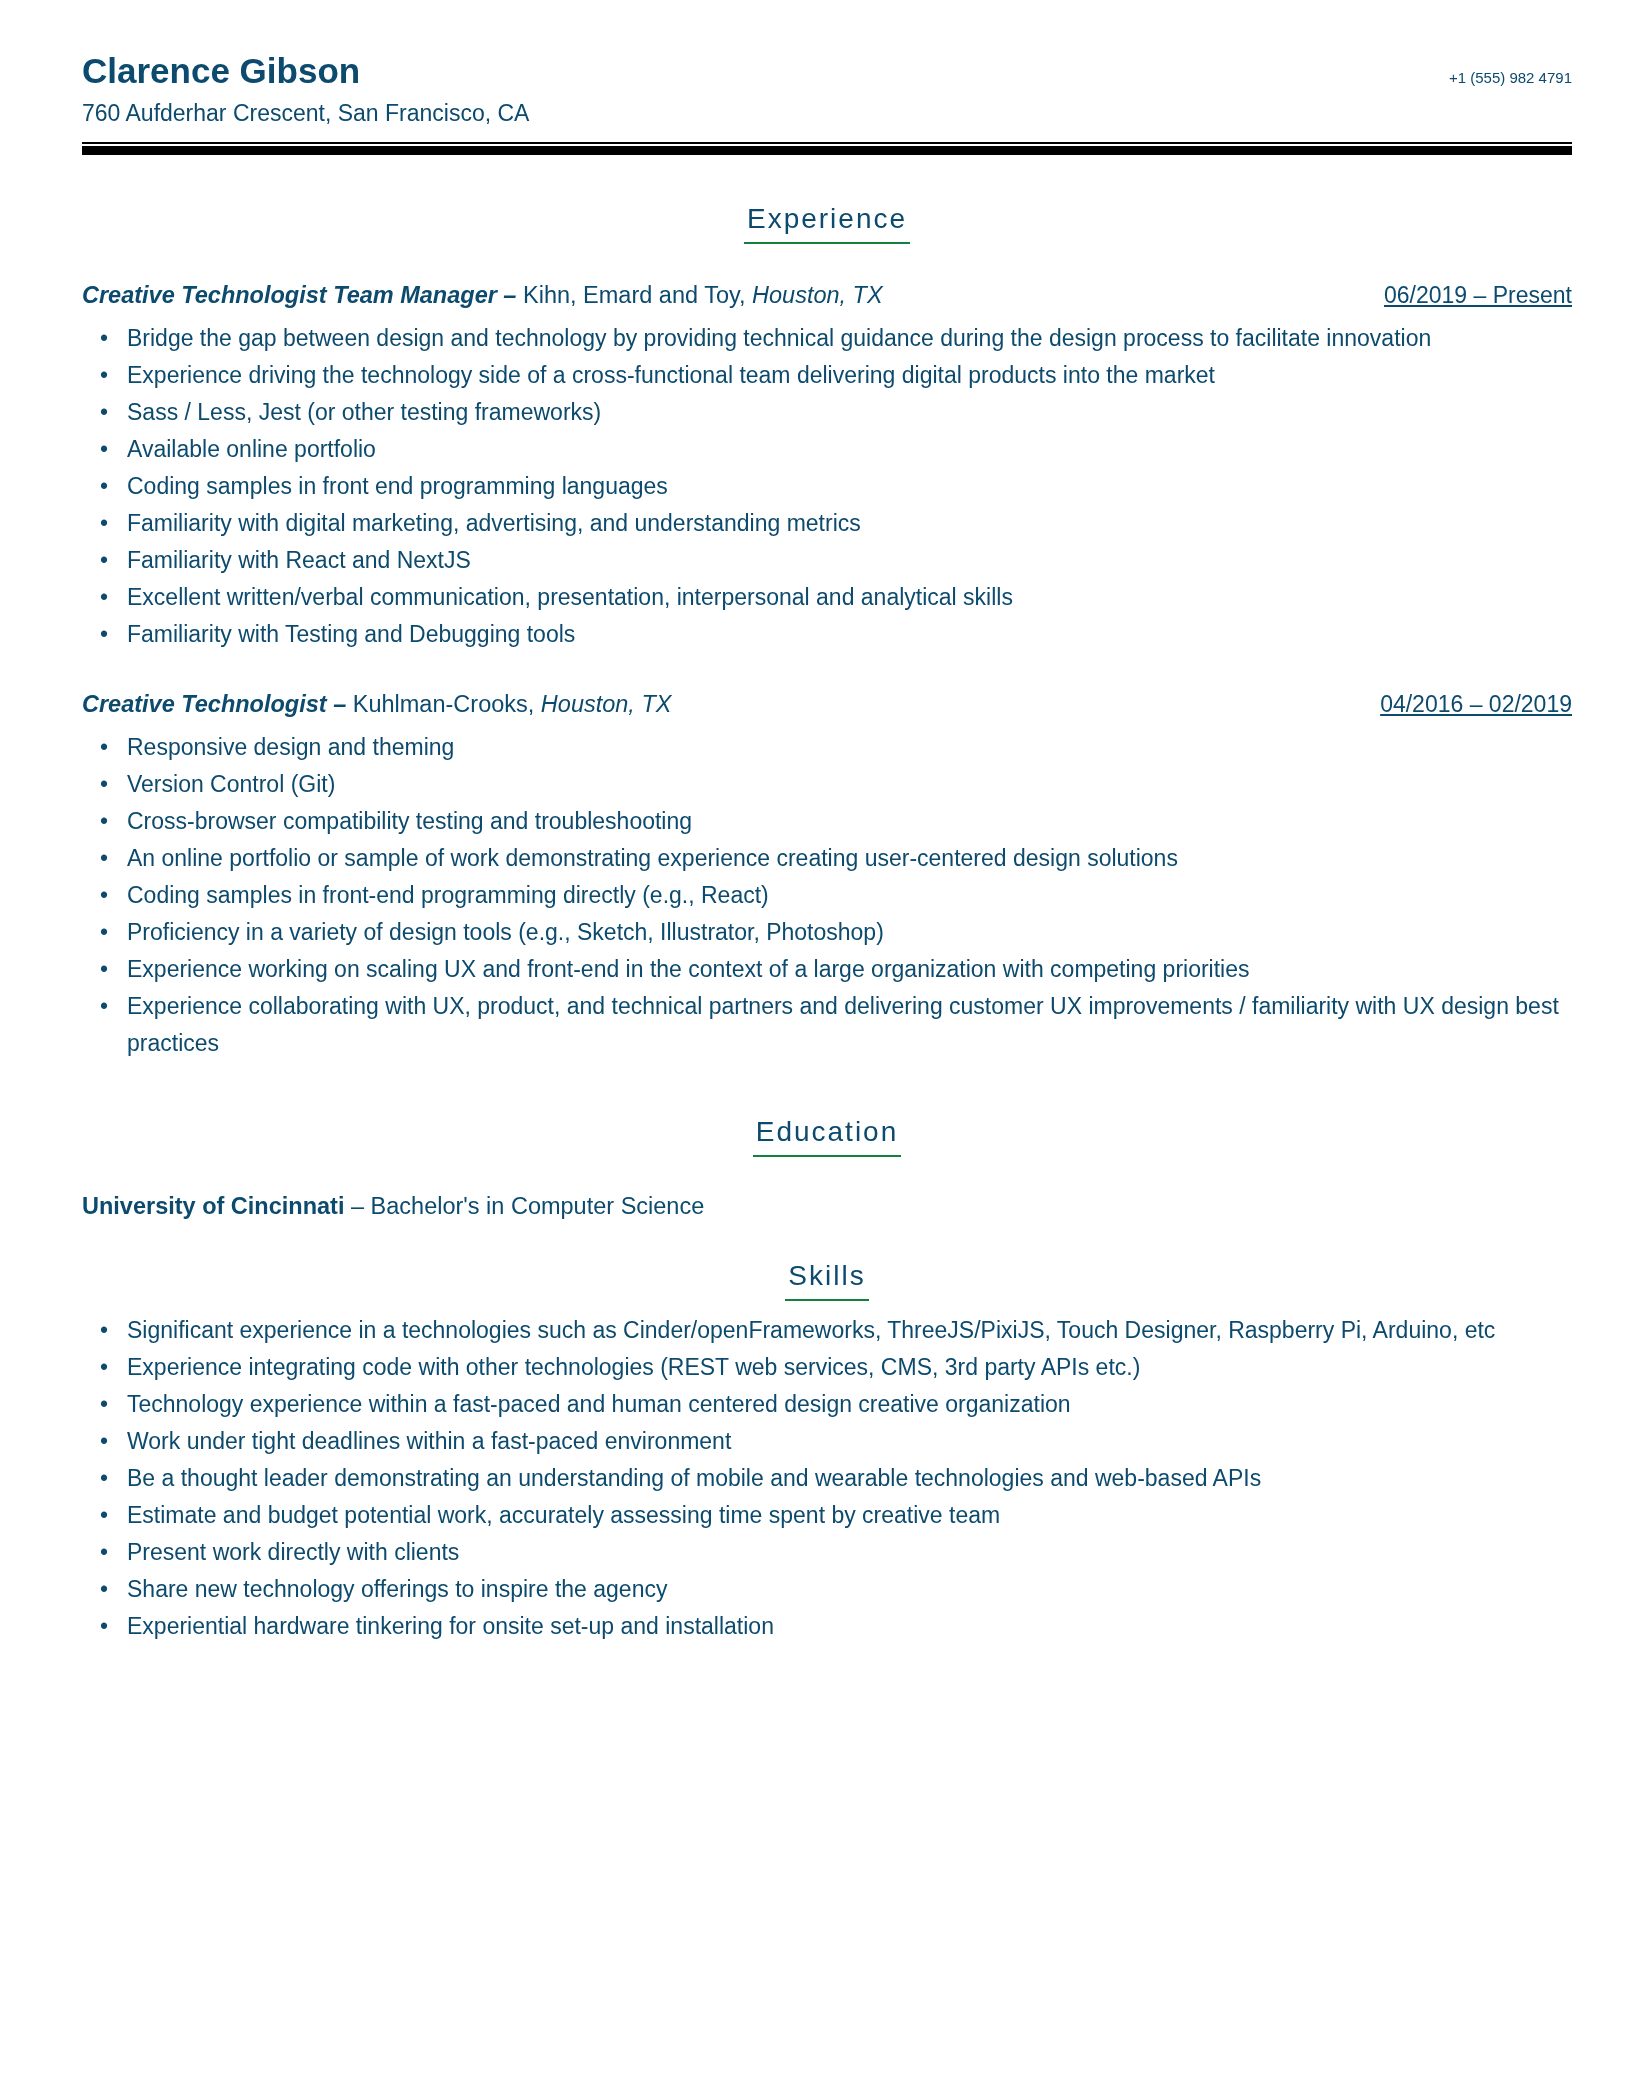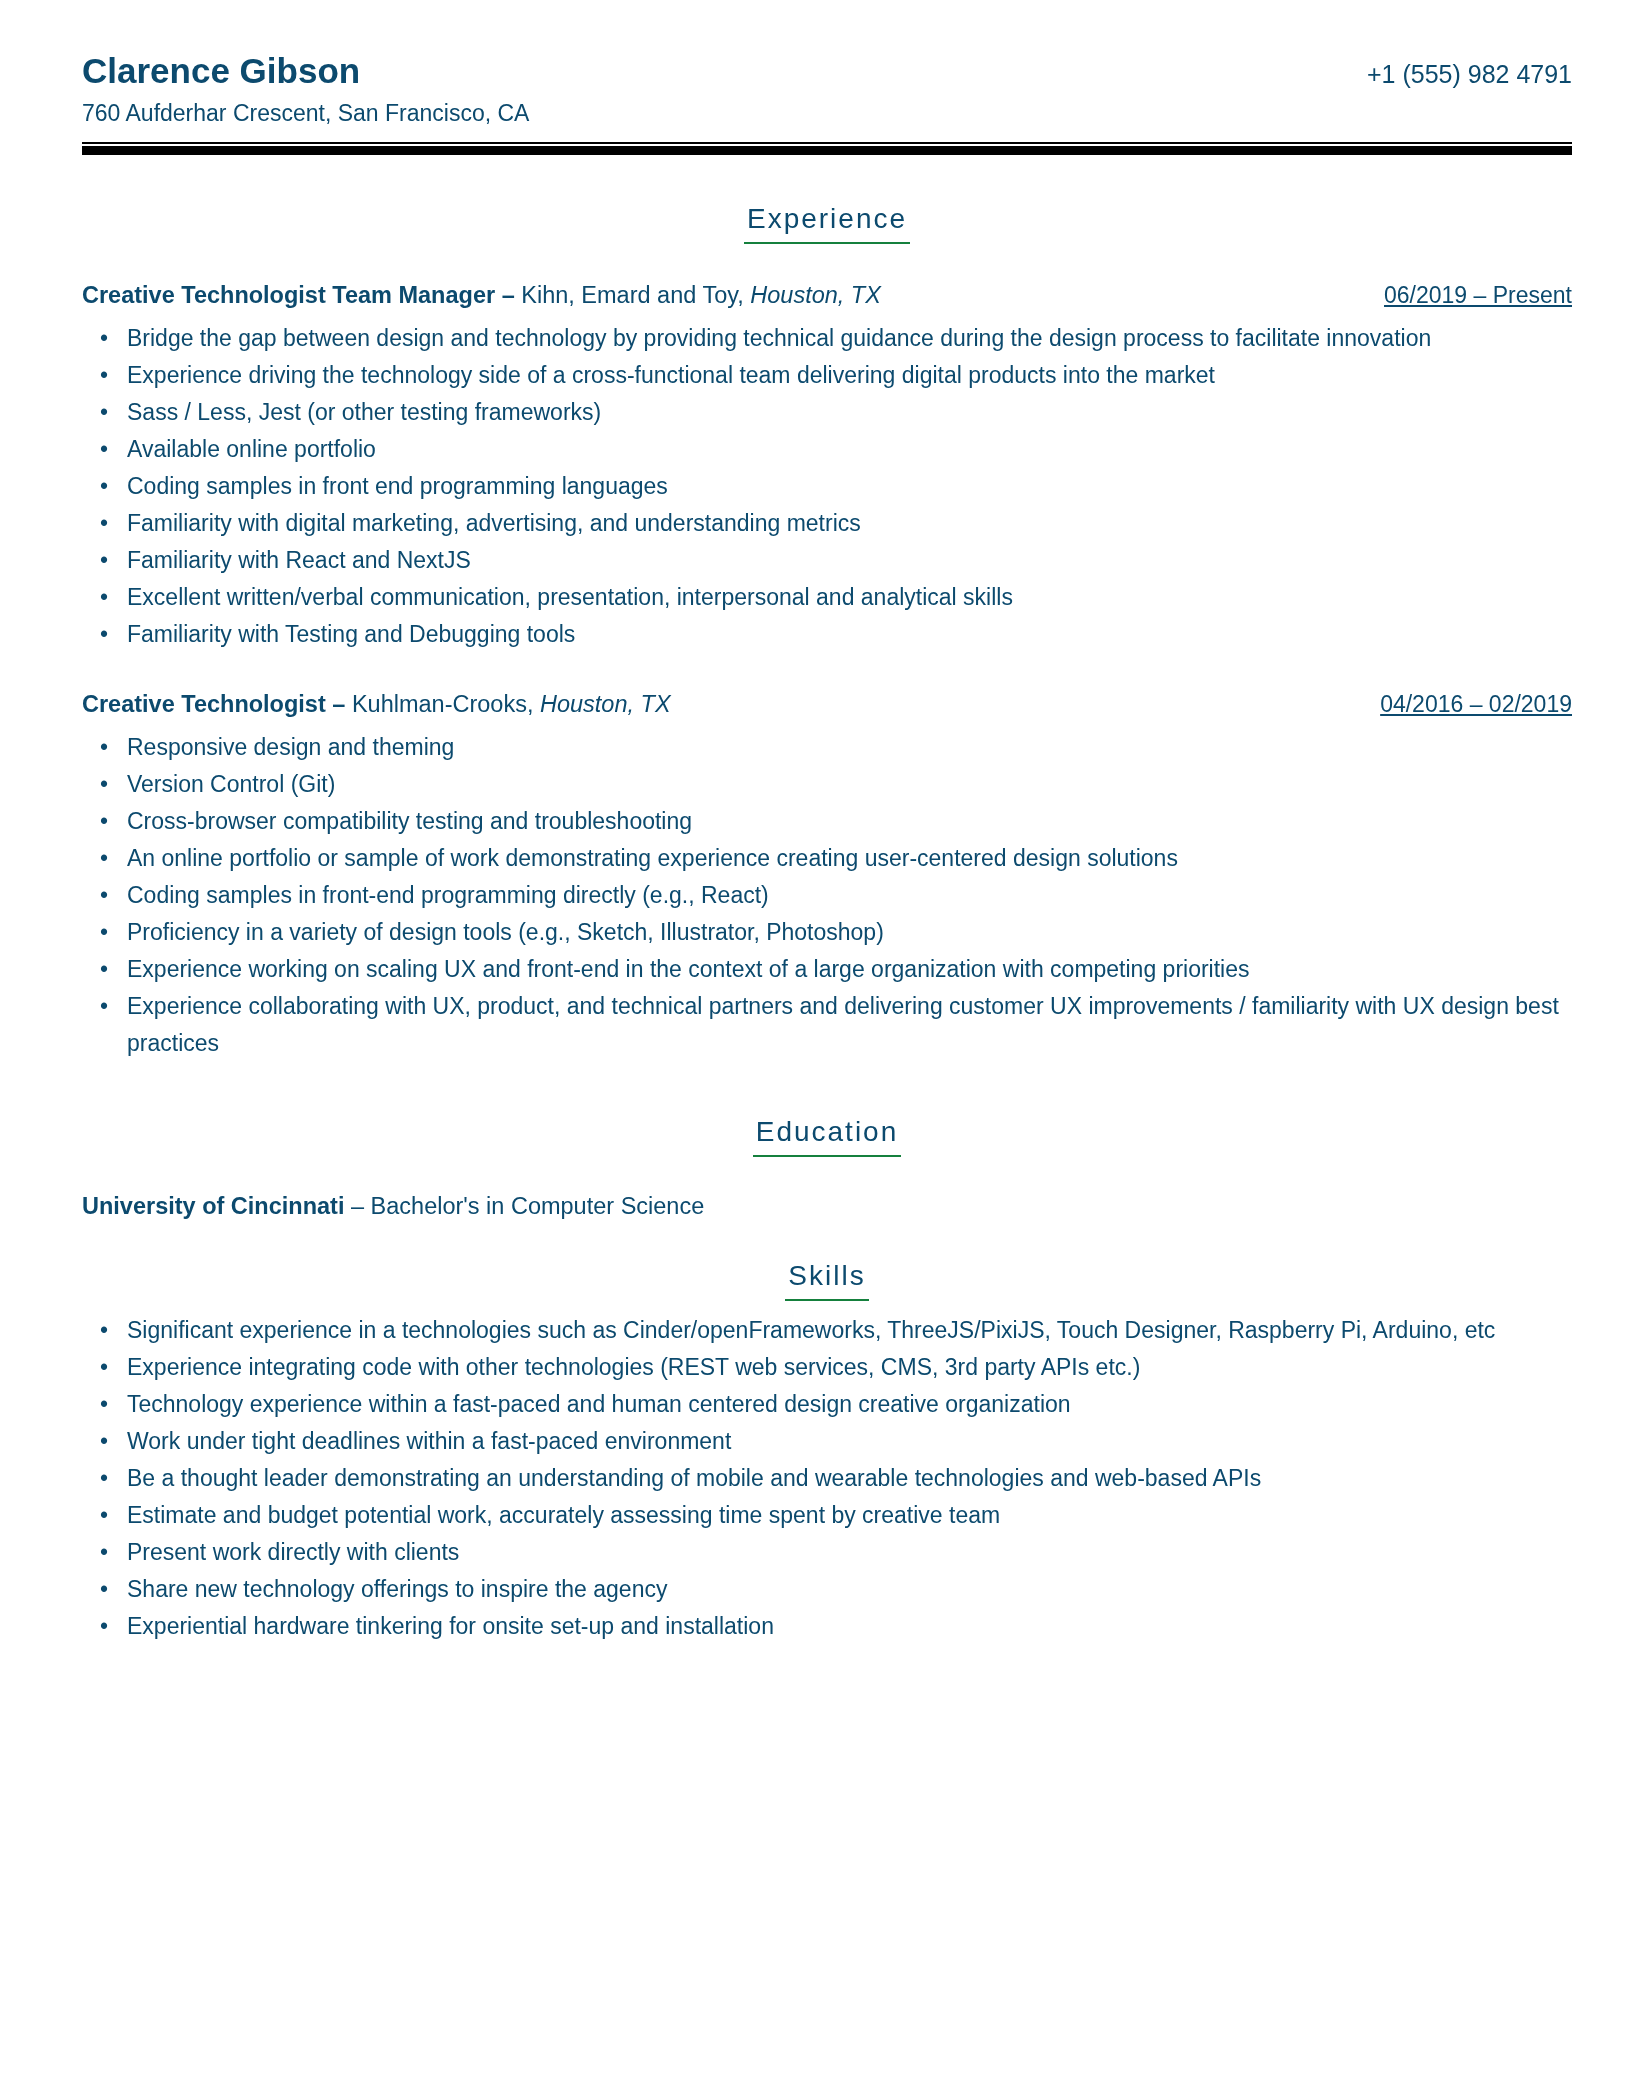--- a/index.html
+++ b/index.html
@@ -24,21 +24,21 @@
     display: flex;
     justify-content: space-between;
     align-items: baseline;
   }
   .name {
     font-size: 35px;
     font-weight: 700;
     line-height: 1.1;
   }
   .phone {
-    font-size: 25px;
+    font-size: 15px;
     white-space: nowrap;
   }
   .address {
     font-size: 23px;
     margin-top: 9px;
   }
   .divider {
     margin-top: 15px;
   }
   .divider .thin {
@@ -70,20 +70,21 @@
     display: flex;
     justify-content: space-between;
     align-items: baseline;
     margin-top: 38px;
   }
   .job-title {
     font-size: 23.5px;
   }
   .job-title .role {
     font-weight: 700;
+    font-style: italic;
   }
   .job-title .location {
     font-style: italic;
   }
   .job-dates {
     font-size: 23px;
     white-space: nowrap;
     padding-left: 30px;
     text-decoration: underline;
   }

